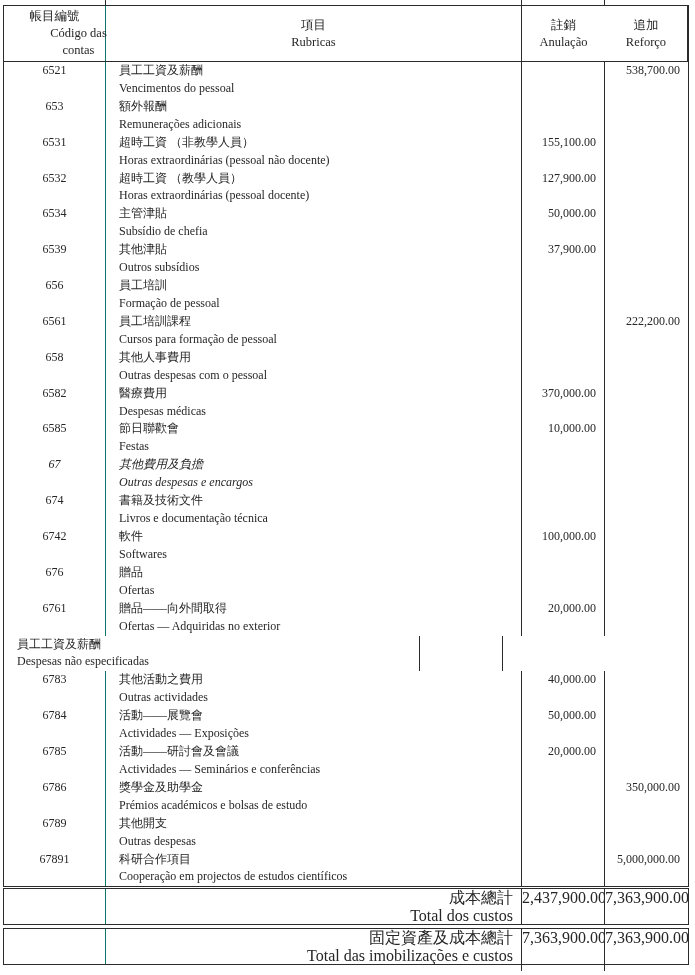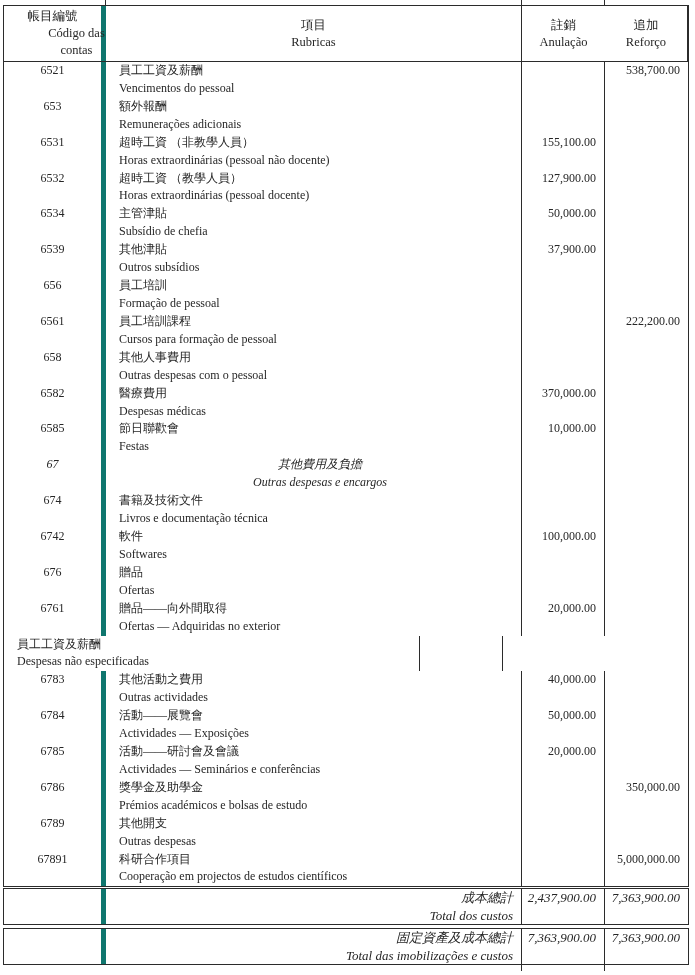--- a/index.html
+++ b/index.html
@@ -35,21 +35,21 @@
   .hdr-cell {
     display: flex;
     flex-direction: column;
     justify-content: center;
     align-items: center;
     text-align: center;
     font-size: 12.5px;
     line-height: 17px;
     box-sizing: border-box;
   }
-  .c1 { width: 102px; border-right: 5px solid #0f766e; }
+  .c1 { width: 102px; border-right: 1px solid #0f766e; }
   .c2 { width: 416px; border-right: 1px solid #2b2b2b; }
   .c3 { width: 83px;  border-right: 1px solid #2b2b2b; }
   .c4 { flex: 1; }
   .hdr-pt-narrow { display: block; width: 72px; margin-left: 48px; }
   
   .body-row {
     display: flex;
     height: 35.85px;
     box-sizing: border-box;
   }
@@ -57,37 +57,36 @@
     box-sizing: border-box;
     font-size: 12px;
     line-height: 17.9px;
     overflow: hidden;
   }
   .cell-code { text-align: center; }
   .cell-item { padding-left: 13px; }
   .cell-item .zh { display: block; white-space: nowrap; }
   .cell-item .pt { display: block; white-space: nowrap; }
   .cell-num { text-align: right; padding-right: 8px; font-size: 11.5px; }
-  .body-row.italic, .body-row.italic .cell { font-style: italic; text-align: center; }
+  .body-row.italic, .body-row.italic .cell { font-style: italic; }
   
   .total-box {
     position: absolute;
     left: 3px;
     width: 686px;
     height: 37px;
     border: 1px solid #2b2b2b;
     box-sizing: border-box;
     display: flex;
     background: #fff;
   }
   .total-box .cell {
     box-sizing: border-box;
-    font-size: 13px;
+    font-size: 16px;
     line-height: 17.6px;
-    font-style: italic;
     overflow: hidden;
   }
   .total-label { text-align: right; padding-right: 8px; }
   .total-label .zh, .total-label .pt { display: block; white-space: nowrap; }
   .total-box .cell-num { padding-top: 0; }
   #total-costs { top: 888px; }
   #total-overall { top: 928px; }
   
   .tick {
     position: absolute;

